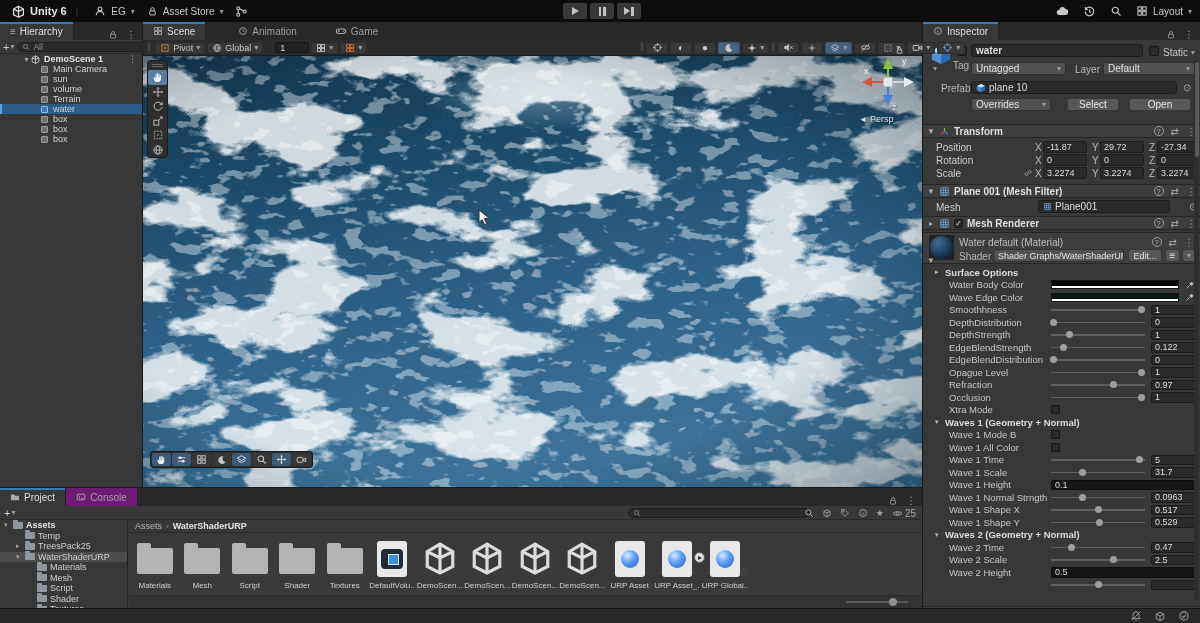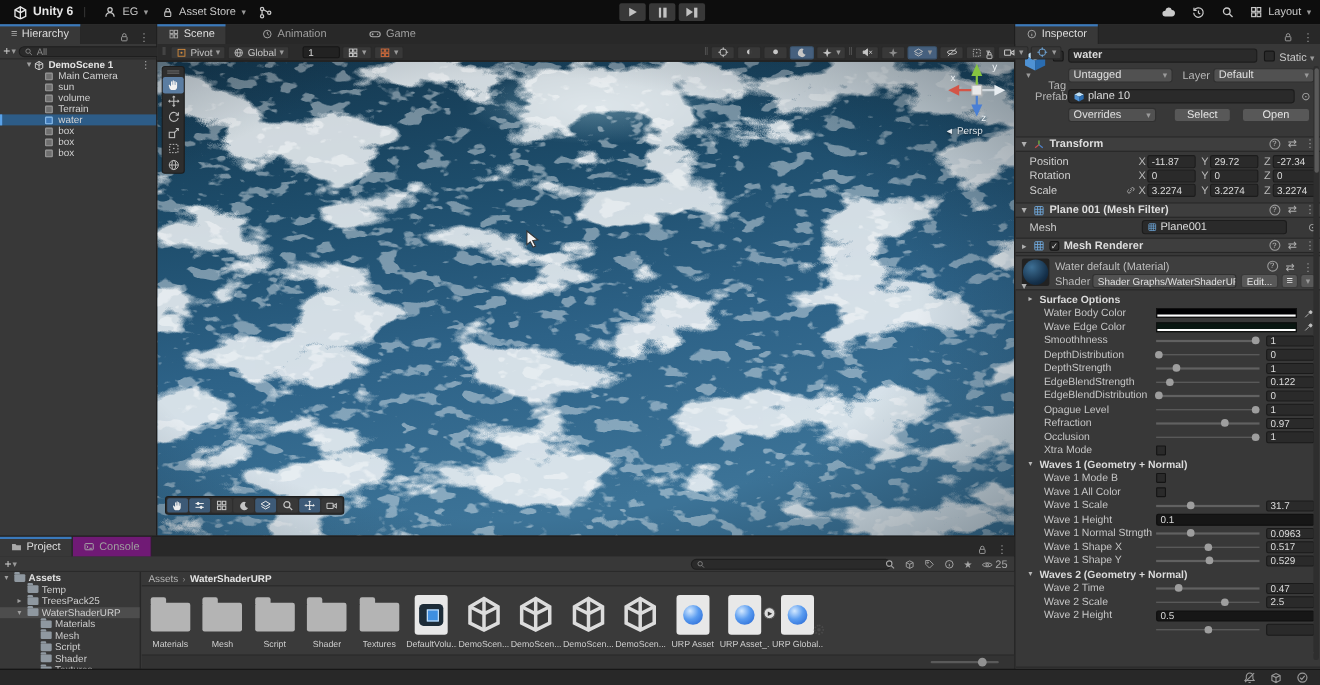--- a/index.html
+++ b/index.html
@@ -867,21 +867,21 @@
       </svg>
     <span class="ddcaret abs" style="left:10px;top:24px">▾</span>
     <div class="icheck abs" style="left:34px;top:6px">✓</div>
     <div class="ifield abs" style="left:48px;top:4px;width:172px;font-weight:bold">
         <span>water</span>
       </div>
     <div class="icheck abs" style="left:226px;top:6px"></div>
     <span class="abs" style="left:240px;top:7px;color:#c8c8c8">Static</span>
     <span class="ddcaret abs" style="left:268px;top:8px">▾</span>
 
-    <span class="abs" style="left:30px;top:33px;color:#b8b8b8">Tag</span>
+    <span class="abs" style="left:30px;top:20px;color:#b8b8b8">Tag</span>
     <div class="idrop abs" style="left:48px;top:22px;width:95px">
         <span>Untagged</span>
         <span class="ddcaret">▾</span>
       </div>
     <span class="abs" style="left:152px;top:24px;color:#b8b8b8">Layer</span>
     <div class="idrop abs" style="left:180px;top:22px;width:92px">
         <span>Default</span>
         <span class="ddcaret">▾</span>
       </div>
 
@@ -1168,20 +1168,31 @@
 
         </div>
 
         <div class="prow t-checkbox">
           <span class="arrow"></span>
           <span class="plabel">Wave 1 All Color</span>
           <span class="checkbox"></span>
 
         </div>
 
+        <div class="prow t-slider" style="--pct: 94%;">
+          <span class="arrow"></span>
+          <span class="plabel">Wave 1 Time</span>
+
+          <span class="slider">
+            <span class="track"></span>
+            <span class="knob"></span>
+          </span>
+          <span class="valuebox">5</span>
+
+        </div>
 
         <div class="prow t-slider" style="--pct: 33%;">
           <span class="arrow"></span>
           <span class="plabel">Wave 1 Scale</span>
 
           <span class="slider">
             <span class="track"></span>
             <span class="knob"></span>
           </span>
           <span class="valuebox">31.7</span>

